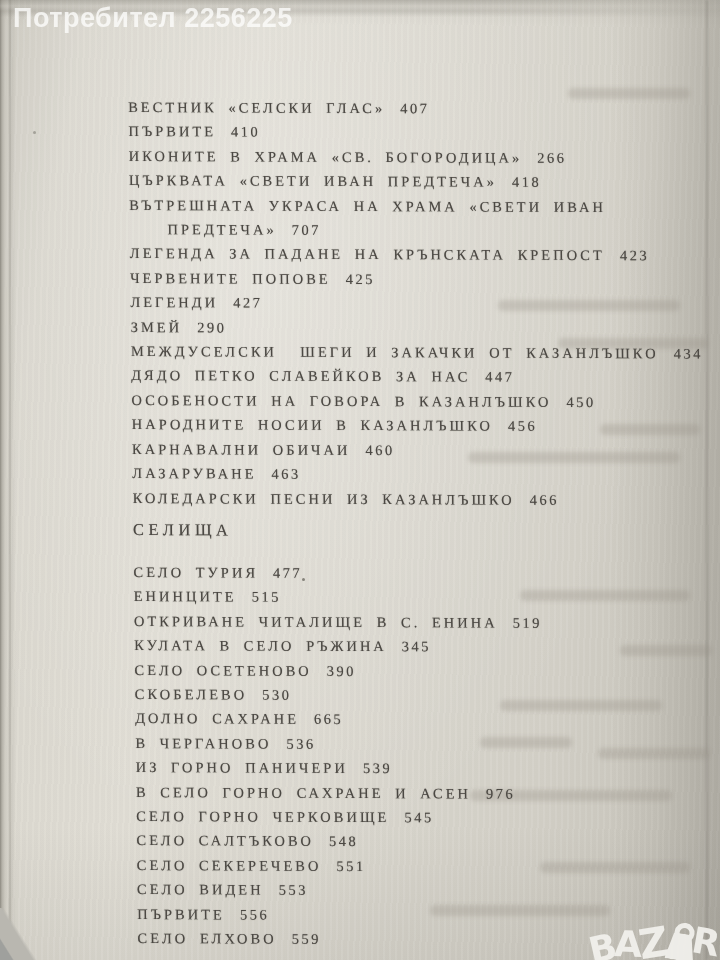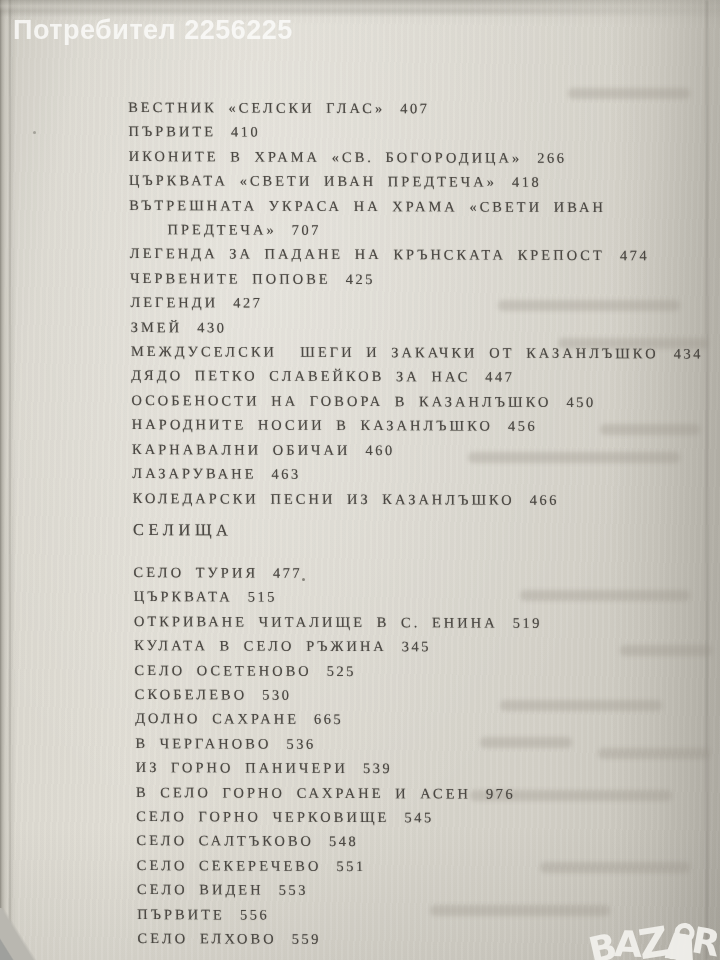--- a/index.html
+++ b/index.html
@@ -77,21 +77,21 @@
   }
   .toc-row{white-space:pre;}
   .toc-row.indent{padding-left:38px;}
   .pg{margin-left:15px;letter-spacing:2.5px;}
   .section-heading{
     font-size:16.5px;letter-spacing:4.5px;
     margin:7px 0 17px 0;line-height:26px;
   }
   
   .user-watermark{
-    position:absolute;left:13px;top:15px;
+    position:absolute;left:13px;top:3px;
     font-family:"Liberation Sans","DejaVu Sans",sans-serif;
     font-weight:bold;font-size:27px;letter-spacing:0.5px;
     color:rgba(253,253,251,0.80);
   }
   .bazar{
     position:absolute;right:0px;bottom:-4px;
     display:flex;align-items:flex-end;
     font-family:"DejaVu Sans","Liberation Sans",sans-serif;
     font-weight:bold;font-size:36px;line-height:1;
     color:#f3f2ee;opacity:0.92;transform:rotate(-3deg);
@@ -136,39 +136,39 @@
   <div class="speck s1"></div>
   <div class="speck s2"></div>
 
   <div class="toc">
     <div class="toc-row"><span class="lbl">ВЕСТНИК «СЕЛСКИ ГЛАС»</span><span class="pg">407</span></div>
     <div class="toc-row"><span class="lbl">ПЪРВИТЕ</span><span class="pg">410</span></div>
     <div class="toc-row"><span class="lbl">ИКОНИТЕ В ХРАМА «СВ. БОГОРОДИЦА»</span><span class="pg">266</span></div>
     <div class="toc-row"><span class="lbl">ЦЪРКВАТА «СВЕТИ ИВАН ПРЕДТЕЧА»</span><span class="pg">418</span></div>
     <div class="toc-row"><span class="lbl">ВЪТРЕШНАТА УКРАСА НА ХРАМА «СВЕТИ ИВАН</span><span class="pg"></span></div>
     <div class="toc-row indent"><span class="lbl">ПРЕДТЕЧА»</span><span class="pg">707</span></div>
-    <div class="toc-row"><span class="lbl">ЛЕГЕНДА ЗА ПАДАНЕ НА КРЪНСКАТА КРЕПОСТ</span><span class="pg">474</span></div>
+    <div class="toc-row"><span class="lbl">ЛЕГЕНДА ЗА ПАДАНЕ НА КРЪНСКАТА КРЕПОСТ</span><span class="pg">423</span></div>
     <div class="toc-row"><span class="lbl">ЧЕРВЕНИТЕ ПОПОВЕ</span><span class="pg">425</span></div>
     <div class="toc-row"><span class="lbl">ЛЕГЕНДИ</span><span class="pg">427</span></div>
-    <div class="toc-row"><span class="lbl">ЗМЕЙ</span><span class="pg">430</span></div>
+    <div class="toc-row"><span class="lbl">ЗМЕЙ</span><span class="pg">290</span></div>
     <div class="toc-row"><span class="lbl">МЕЖДУСЕЛСКИ  ШЕГИ И ЗАКАЧКИ ОТ КАЗАНЛЪШКО</span><span class="pg">434</span></div>
     <div class="toc-row"><span class="lbl">ДЯДО ПЕТКО СЛАВЕЙКОВ ЗА НАС</span><span class="pg">447</span></div>
     <div class="toc-row"><span class="lbl">ОСОБЕНОСТИ НА ГОВОРА В КАЗАНЛЪШКО</span><span class="pg">450</span></div>
     <div class="toc-row"><span class="lbl">НАРОДНИТЕ НОСИИ В КАЗАНЛЪШКО</span><span class="pg">456</span></div>
     <div class="toc-row"><span class="lbl">КАРНАВАЛНИ ОБИЧАИ</span><span class="pg">460</span></div>
     <div class="toc-row"><span class="lbl">ЛАЗАРУВАНЕ</span><span class="pg">463</span></div>
     <div class="toc-row"><span class="lbl">КОЛЕДАРСКИ ПЕСНИ ИЗ КАЗАНЛЪШКО</span><span class="pg">466</span></div>
 
     <div class="section-heading">СЕЛИЩА</div>
 
     <div class="toc-row"><span class="lbl">СЕЛО ТУРИЯ</span><span class="pg">477</span></div>
-    <div class="toc-row"><span class="lbl">ЦЪРКВАТА</span><span class="pg">515</span></div>
+    <div class="toc-row"><span class="lbl">ЕНИНЦИТЕ</span><span class="pg">515</span></div>
     <div class="toc-row"><span class="lbl">ОТКРИВАНЕ ЧИТАЛИЩЕ В С. ЕНИНА</span><span class="pg">519</span></div>
     <div class="toc-row"><span class="lbl">КУЛАТА В СЕЛО РЪЖИНА</span><span class="pg">345</span></div>
-    <div class="toc-row"><span class="lbl">СЕЛО ОСЕТЕНОВО</span><span class="pg">525</span></div>
+    <div class="toc-row"><span class="lbl">СЕЛО ОСЕТЕНОВО</span><span class="pg">390</span></div>
     <div class="toc-row"><span class="lbl">СКОБЕЛЕВО</span><span class="pg">530</span></div>
     <div class="toc-row"><span class="lbl">ДОЛНО САХРАНЕ</span><span class="pg">665</span></div>
     <div class="toc-row"><span class="lbl">В ЧЕРГАНОВО</span><span class="pg">536</span></div>
     <div class="toc-row"><span class="lbl">ИЗ ГОРНО ПАНИЧЕРИ</span><span class="pg">539</span></div>
     <div class="toc-row"><span class="lbl">В СЕЛО ГОРНО САХРАНЕ И АСЕН</span><span class="pg">976</span></div>
     <div class="toc-row"><span class="lbl">СЕЛО ГОРНО ЧЕРКОВИЩЕ</span><span class="pg">545</span></div>
     <div class="toc-row"><span class="lbl">СЕЛО САЛТЪКОВО</span><span class="pg">548</span></div>
     <div class="toc-row"><span class="lbl">СЕЛО СЕКЕРЕЧЕВО</span><span class="pg">551</span></div>
     <div class="toc-row"><span class="lbl">СЕЛО ВИДЕН</span><span class="pg">553</span></div>
     <div class="toc-row"><span class="lbl">ПЪРВИТЕ</span><span class="pg">556</span></div>

